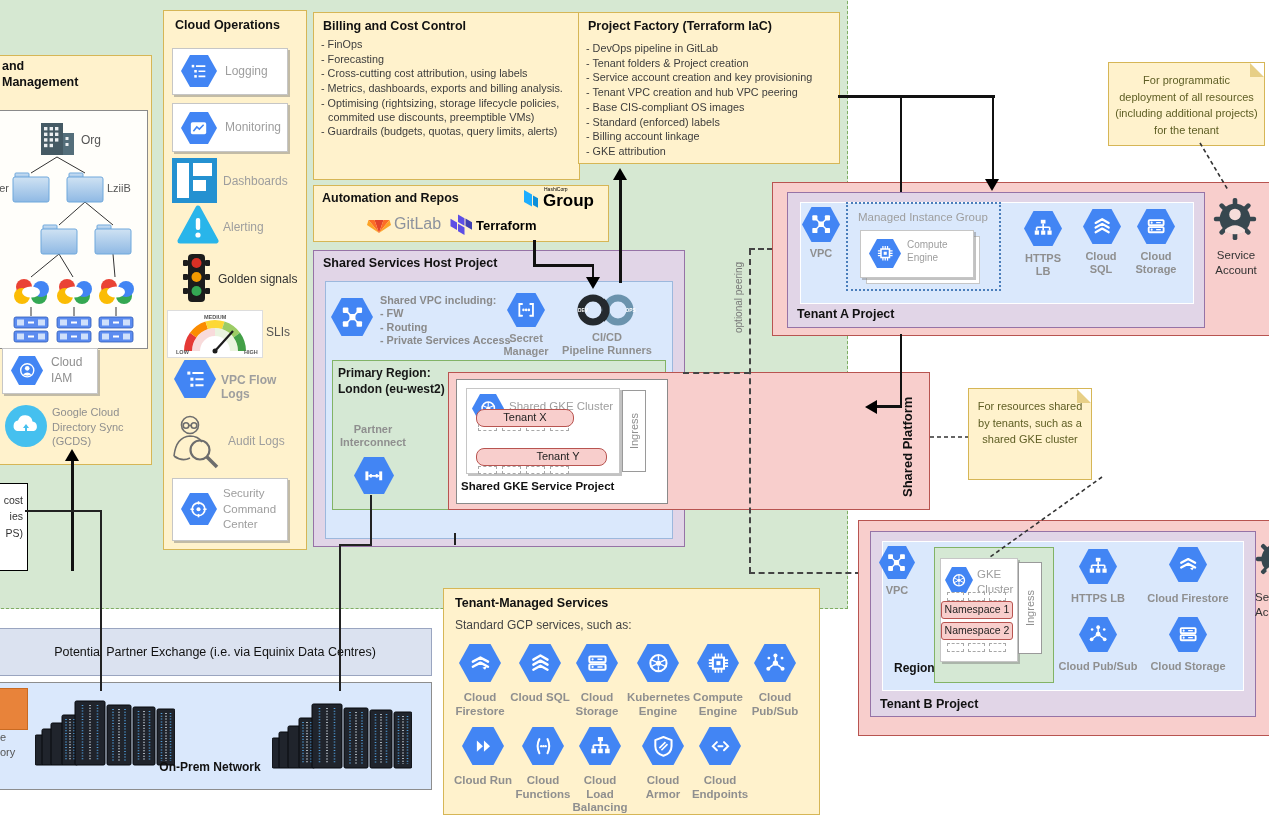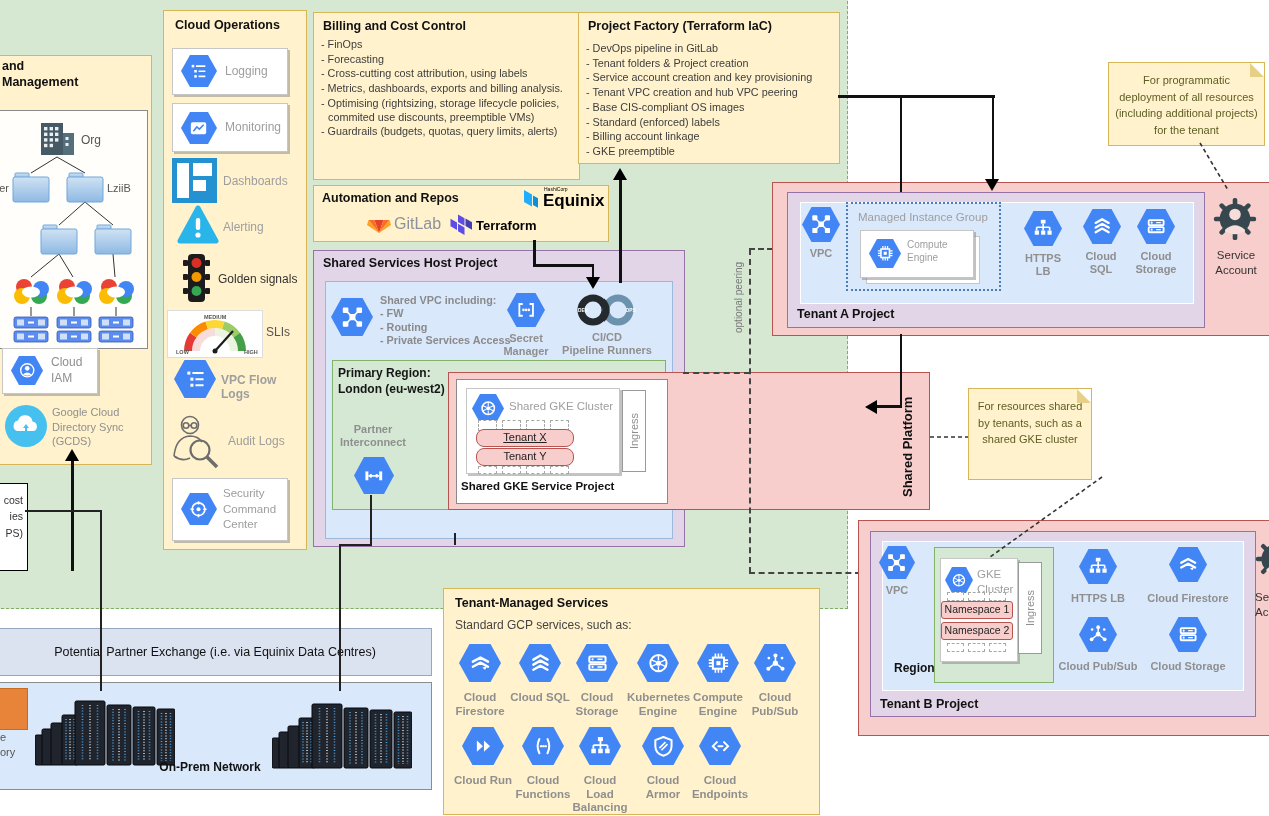--- a/index.html
+++ b/index.html
@@ -420,33 +420,33 @@
       </svg>
     </div>
   <div style="position:absolute;left:476px;top:218px;font-size:13px;font-weight:bold;color:#000;">Terraform</div>
   <div class="abs icon" style="left:521px;top:189px;width:20px;height:23px;">
       <svg viewBox="0 0 20 23" xmlns="http://www.w3.org/2000/svg" fill="#1daeff">
         <path d="M3 1 l8 4.5 v12 L3 13 Z"></path>
         <path d="M12 6.5 l5 2.8 v9.5 l-5 -2.8 Z" fill="#0d8fd9"></path>
       </svg>
     </div>
   <div style="position:absolute;left:544px;top:186px;font-size:5px;color:#000;">HashiCorp</div>
-  <div style="position:absolute;left:543px;top:191px;font-size:17px;font-weight:bold;color:#000;">Equinix</div>
+  <div style="position:absolute;left:543px;top:191px;font-size:17px;font-weight:bold;color:#000;">Group</div>
 
   <div class="box yellow" style="left:578px;top:12px;width:260px;height:150px;"></div>
   <div class="title" style="left:588px;top:19px;">Project Factory (Terraform IaC)</div>
   <div class="dtext" style="left:586px;top:42px;width:250px;font-size:10.8px;">
       <div class="bullet">- DevOps pipeline in GitLab</div>
       <div class="bullet">- Tenant folders &amp; Project creation</div>
       <div class="bullet">- Service account creation and key provisioning</div>
       <div class="bullet">- Tenant VPC creation and hub VPC peering</div>
       <div class="bullet">- Base CIS-compliant OS images</div>
       <div class="bullet">- Standard (enforced) labels</div>
       <div class="bullet">- Billing account linkage</div>
-      <div class="bullet">- GKE preemptible</div>
+      <div class="bullet">- GKE attribution</div>
     </div>
 
   <div class="box purplebox" style="left:313px;top:250px;width:370px;height:295px;"></div>
   <div class="title" style="left:323px;top:256px;">Shared Services Host Project</div>
   <div class="box bluebox" style="left:325px;top:281px;width:346px;height:256px;border-color:#9cb8dd;"></div>
 
   <div class="hex" style="left:331px;top:298px;width:42px;height:38px;">
       <svg viewBox="0 0 24 24" xmlns="http://www.w3.org/2000/svg">
         <g fill="#fff">
           <rect x="2.5" y="2.5" width="5.5" height="5.5" rx="1"></rect>
@@ -530,22 +530,22 @@
         </svg>
       </div>
     <div style="position:absolute;left:42px;top:11px;font-size:11.5px;color:#9e9e9e;">Shared GKE Cluster</div>
   </div>
   <div class="ghosts" style="left:478px;top:420px;">
     <div class="ghost"></div>
       <div class="ghost"></div>
       <div class="ghost"></div>
       <div class="ghost"></div>
   </div>
-  <div class="pill" style="left:476px;top:429px;width:96px;height:16px;border-radius:8px;text-decoration:underline;">Tenant X</div>
-  <div class="pill" style="left:476px;top:448px;width:96px;height:16px;border-radius:8px;">Tenant Y</div>
+  <div class="pill" style="left:476px;top:409px;width:96px;height:16px;border-radius:8px;">Tenant X</div>
+  <div class="pill" style="left:476px;top:448px;width:96px;height:16px;border-radius:8px;padding-left:33px;">Tenant Y</div>
   <div class="ghosts" style="left:478px;top:466px;">
     <div class="ghost" style="height:6px;"></div>
       <div class="ghost" style="height:6px;"></div>
       <div class="ghost" style="height:6px;"></div>
       <div class="ghost" style="height:6px;"></div>
   </div>
   <div class="ingress" style="left:622px;top:390px;width:22px;height:80px;">
     <span class="vtext">Ingress</span>
   </div>
   <div style="position:absolute;left:461px;top:480px;font-weight:bold;font-size:11.5px;color:#111;">Shared GKE Service Project</div>

